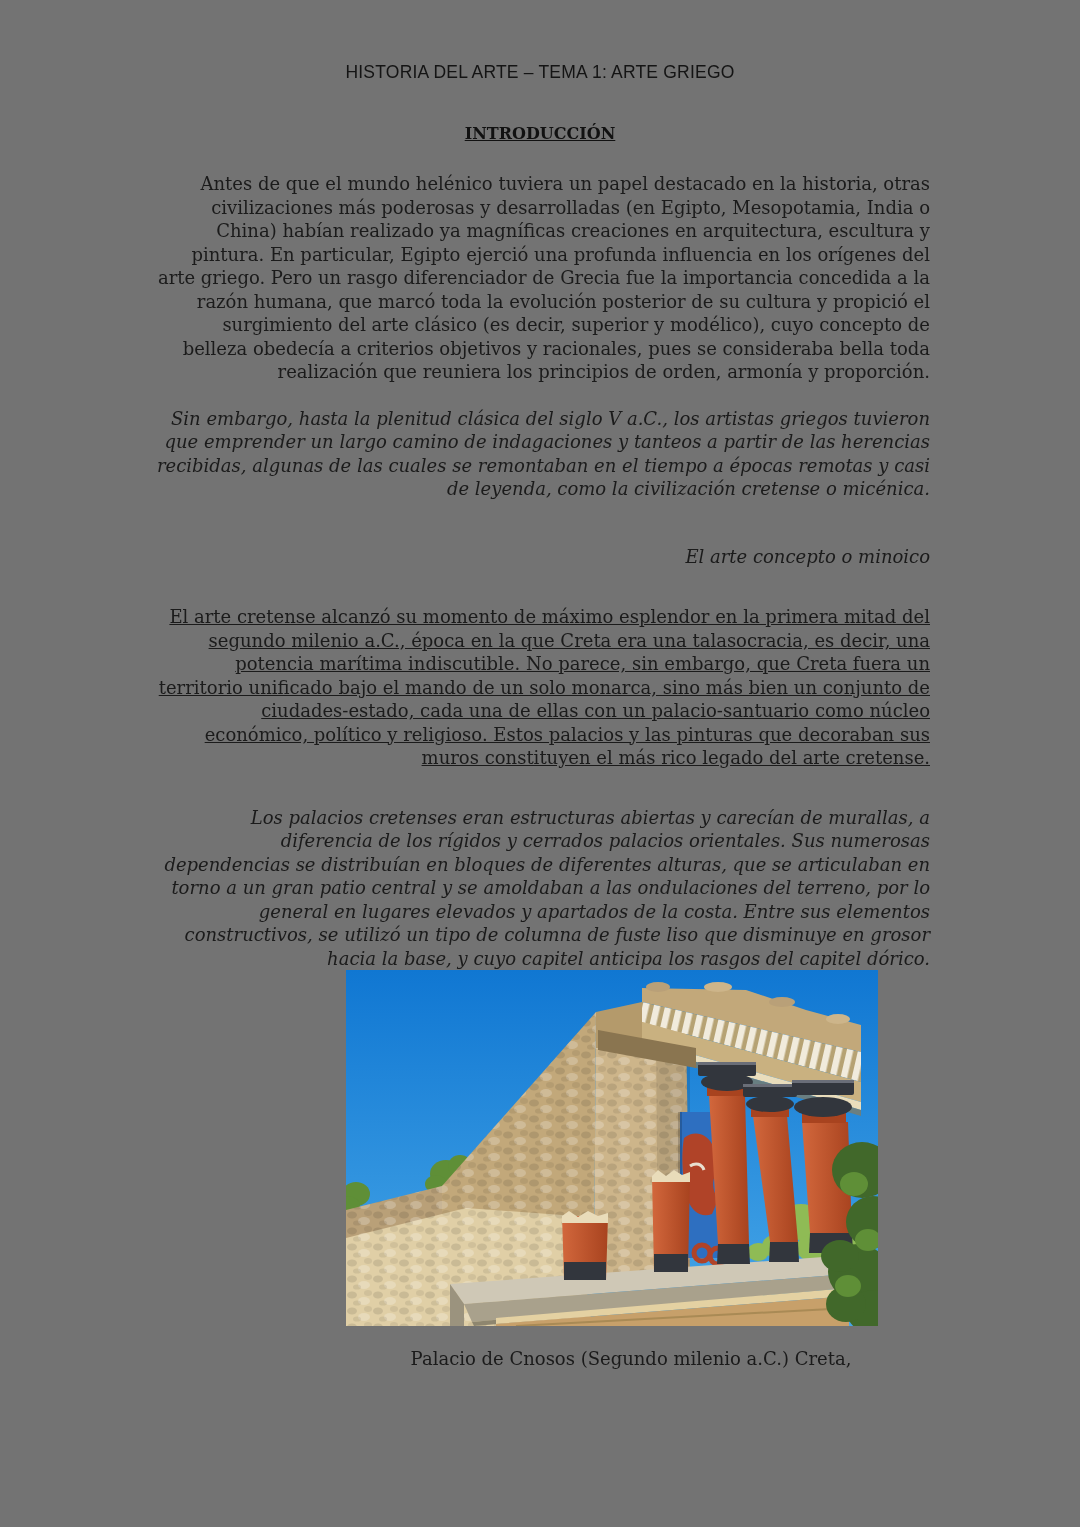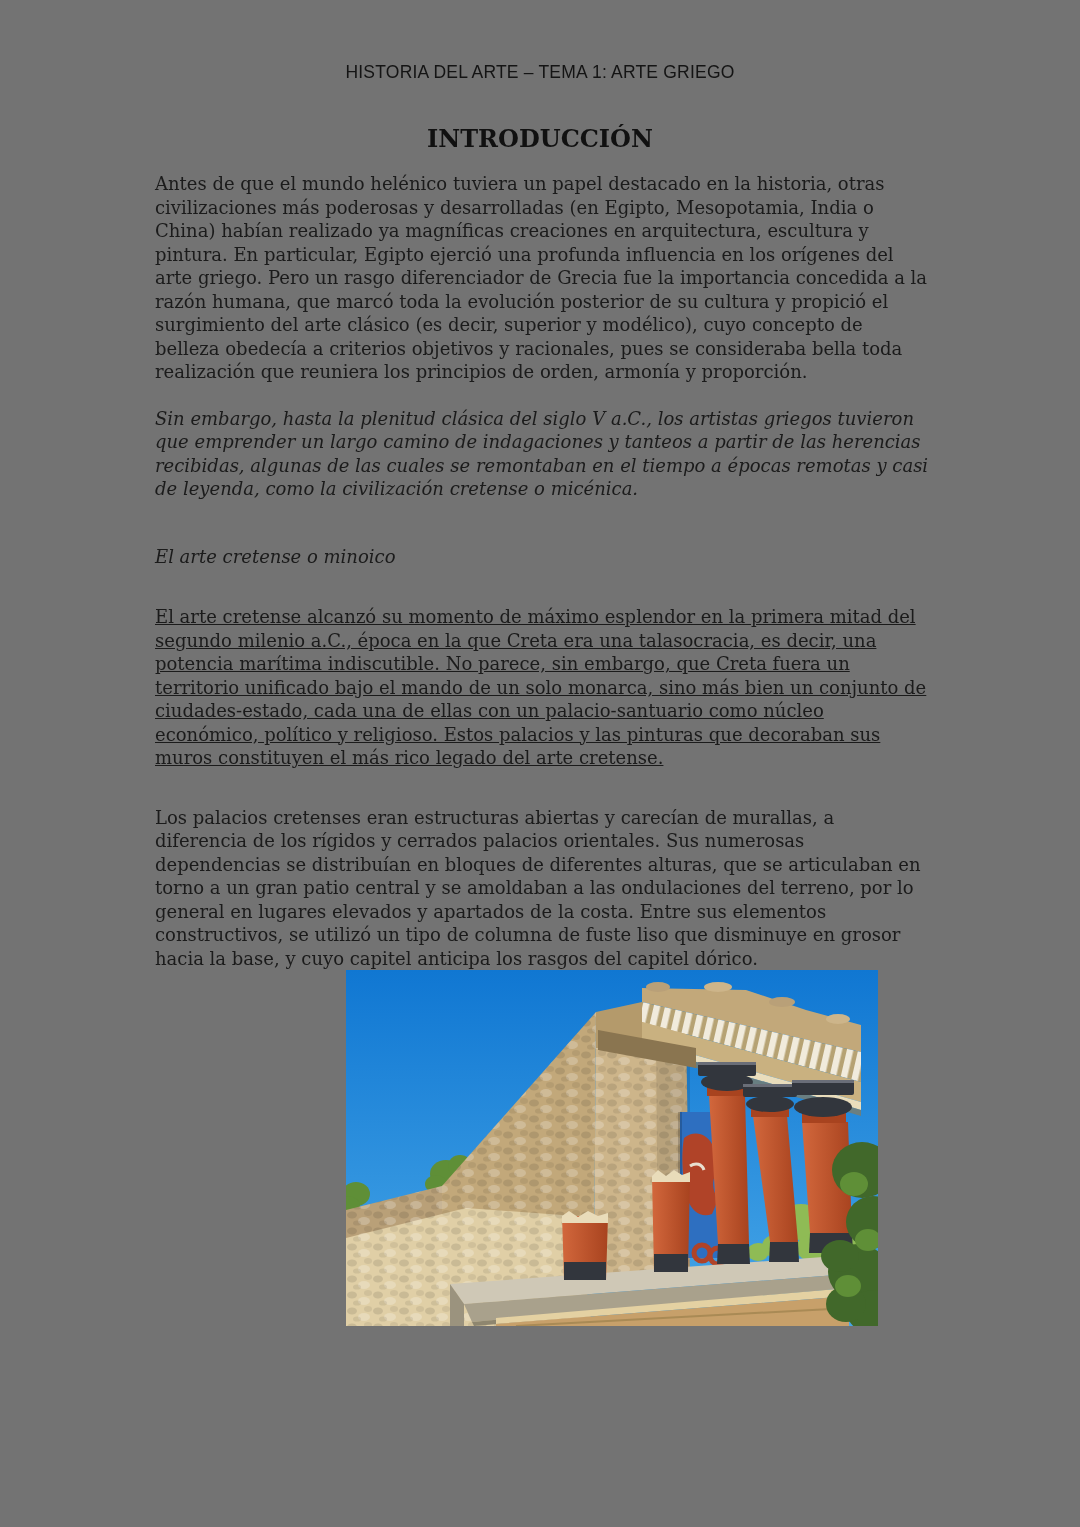--- a/index.html
+++ b/index.html
@@ -1,45 +1,45 @@
 <!DOCTYPE html>
 <html><head>
 <meta charset="utf-8">
 <style>
   html,body{margin:0;padding:0;background:#ffffff;}
   .doc{position:relative;width:1080px;height:1527px;background:#737373;overflow:hidden;
        font-family:"DejaVu Serif", serif;color:#1b1b1b;padding-left:23px;}
   .doc-header{position:absolute;top:62px;left:0;width:1080px;text-align:center;
        font-family:"Liberation Sans", sans-serif;font-size:17.5px;color:#141414;letter-spacing:.2px;}
   .doc-title{position:absolute;top:124px;left:0;width:1080px;text-align:center;
-       font-size:24px;font-weight:bold;color:#111;}
+       font-size:16px;font-weight:bold;text-decoration:underline;color:#111;}
   .content{position:absolute;left:155px;top:172px;width:775px;}
-  .content p{margin:0;font-size:18px;line-height:23.5px;text-align:left;}
+  .content p{margin:0;font-size:18px;line-height:23.5px;text-align:right;}
   .p-gap{margin-top:23px !important;font-style:italic;}
   .subheading{margin-top:44px !important;margin-bottom:37px !important;font-style:italic;}
   .p-after-sub{margin-top:0 !important;text-decoration:underline;}
-  .p-last{margin-top:36px !important;}
+  .p-last{margin-top:36px !important;font-style:italic;}
   .figure{position:absolute;left:346px;top:970px;width:532px;height:356px;}
   .figure svg{display:block;}
   .figure-caption{position:absolute;top:1348px;left:365px;width:532px;text-align:center;
        font-size:18px;color:#1b1b1b;}
 </style>
 </head>
 <body>
 
 <div class="doc">
 
   <div class="doc-header">HISTORIA DEL ARTE – TEMA 1: ARTE GRIEGO</div>
 
   <div class="doc-title">INTRODUCCIÓN</div>
 
   <div class="content">
     <p>Antes de que el mundo helénico tuviera un papel destacado en la historia, otras civilizaciones más poderosas y desarrolladas (en Egipto, Mesopotamia, India o China) habían realizado ya magníficas creaciones en arquitectura, escultura y pintura. En particular, Egipto ejerció una profunda influencia en los orígenes del arte griego. Pero un rasgo diferenciador de Grecia fue la importancia concedida a la razón humana, que marcó toda la evolución posterior de su cultura y propició el surgimiento del arte clásico (es decir, superior y modélico), cuyo concepto de belleza obedecía a criterios objetivos y racionales, pues se consideraba bella toda realización que reuniera los principios de orden, armonía y proporción.</p>
     <p class="p-gap">Sin embargo, hasta la plenitud clásica del siglo V a.C., los artistas griegos tuvieron que emprender un largo camino de indagaciones y tanteos a partir de las herencias recibidas, algunas de las cuales se remontaban en el tiempo a épocas remotas y casi de leyenda, como la civilización cretense o micénica.</p>
-    <p class="subheading">El arte cretense o minoico</p>
+    <p class="subheading">El arte concepto o minoico</p>
     <p class="p-after-sub">El arte cretense alcanzó su momento de máximo esplendor en la primera mitad del segundo milenio a.C., época en la que Creta era una talasocracia, es decir, una potencia marítima indiscutible. No parece, sin embargo, que Creta fuera un territorio unificado bajo el mando de un solo monarca, sino más bien un conjunto de ciudades-estado, cada una de ellas con un palacio-santuario como núcleo económico, político y religioso. Estos palacios y las pinturas que decoraban sus muros constituyen el más rico legado del arte cretense.</p>
     <p class="p-last">Los palacios cretenses eran estructuras abiertas y carecían de murallas, a diferencia de los rígidos y cerrados palacios orientales. Sus numerosas dependencias se distribuían en bloques de diferentes alturas, que se articulaban en torno a un gran patio central y se amoldaban a las ondulaciones del terreno, por lo general en lugares elevados y apartados de la costa. Entre sus elementos constructivos, se utilizó un tipo de columna de fuste liso que disminuye en grosor hacia la base, y cuyo capitel anticipa los rasgos del capitel dórico.</p>
   </div>
 
   <div class="figure">
     <svg width="532" height="356" viewBox="0 0 532 356">
       <defs>
         <linearGradient id="skyGrad" x1="0" y1="0" x2="0" y2="1">
           <stop offset="0" stop-color="#1077d2"></stop>
           <stop offset="1" stop-color="#47a7e8"></stop>
@@ -167,14 +167,15 @@
         <ellipse cx="500" cy="334" rx="20" ry="18"></ellipse>
       </g>
       <g fill="#5f8f37">
         <ellipse cx="508" cy="214" rx="14" ry="12"></ellipse>
         <ellipse cx="522" cy="270" rx="13" ry="11"></ellipse>
         <ellipse cx="502" cy="316" rx="13" ry="11"></ellipse>
       </g>
     </svg>
   </div>
 
+  <div class="figure-caption">Palacio de Cnosos (Segundo milenio a.C.) Creta,</div>
 
 </div>
 
 </body></html>

